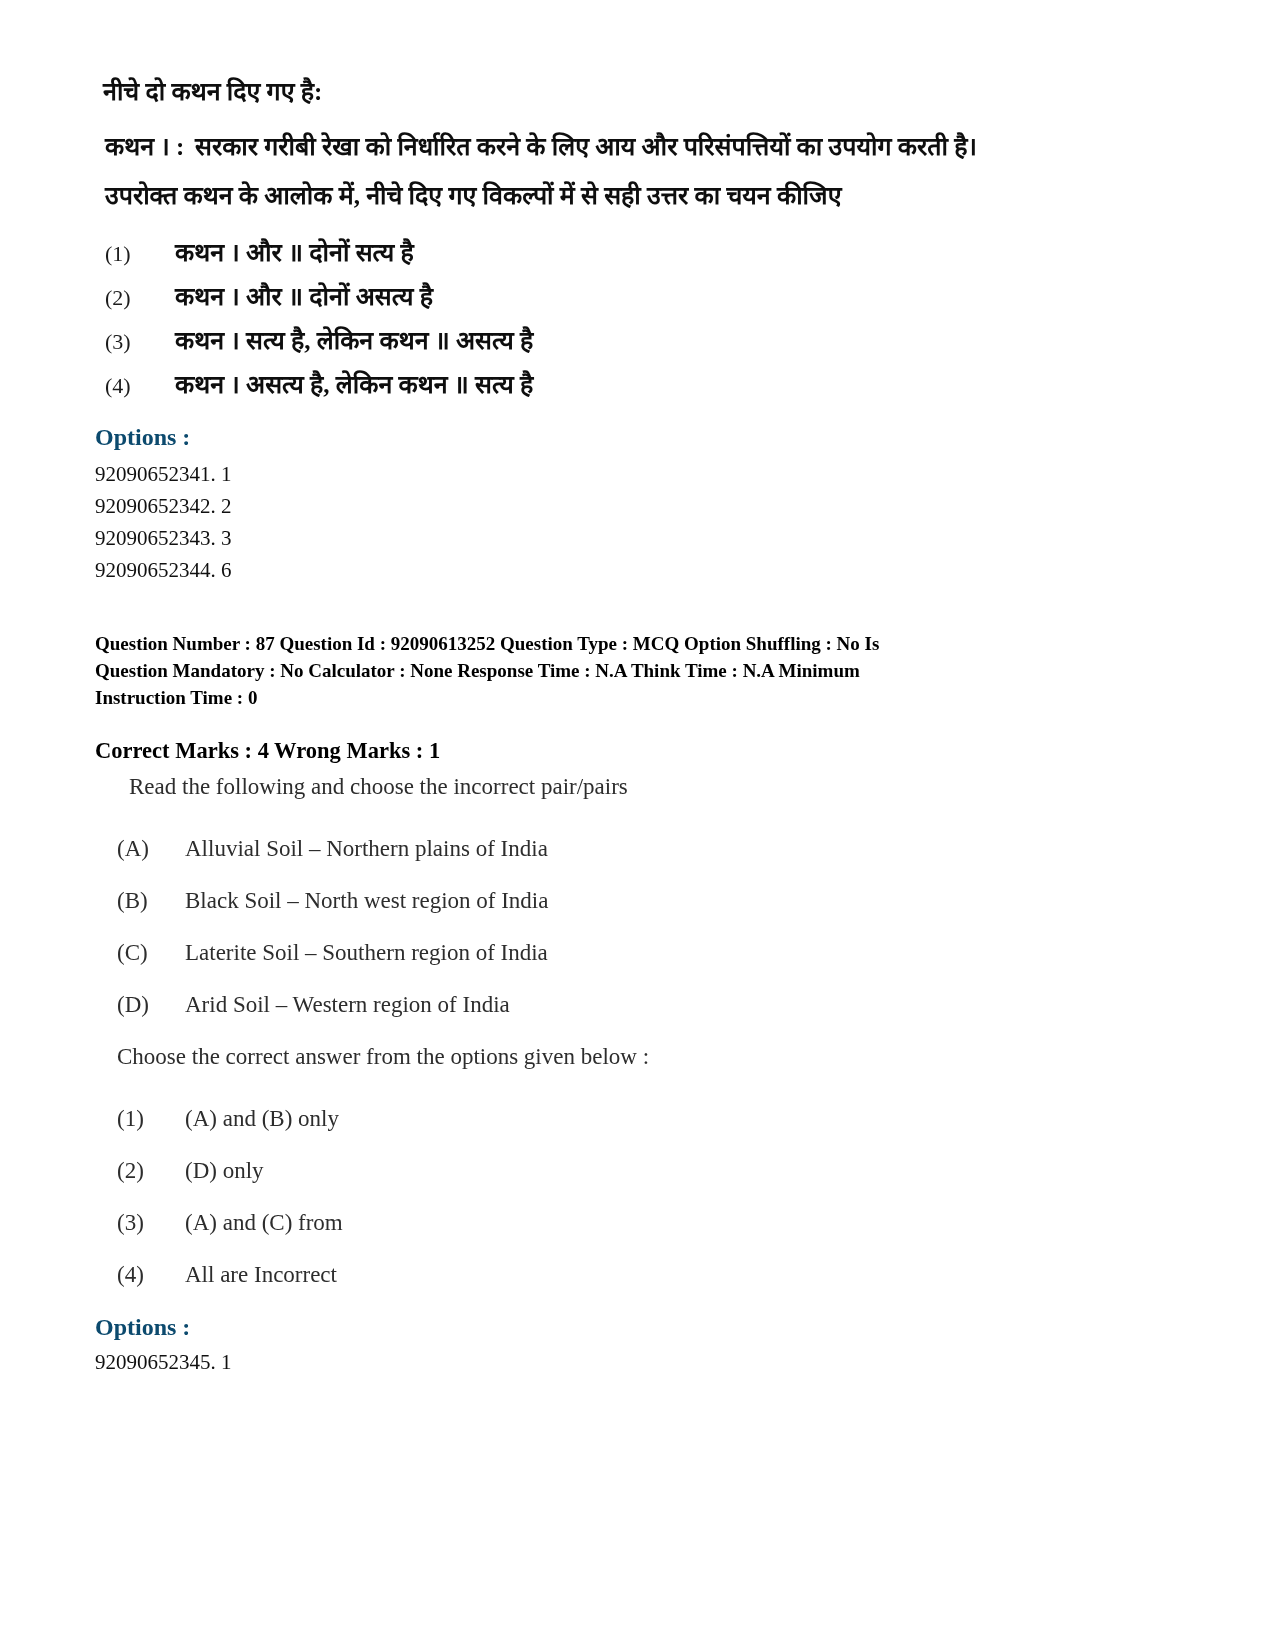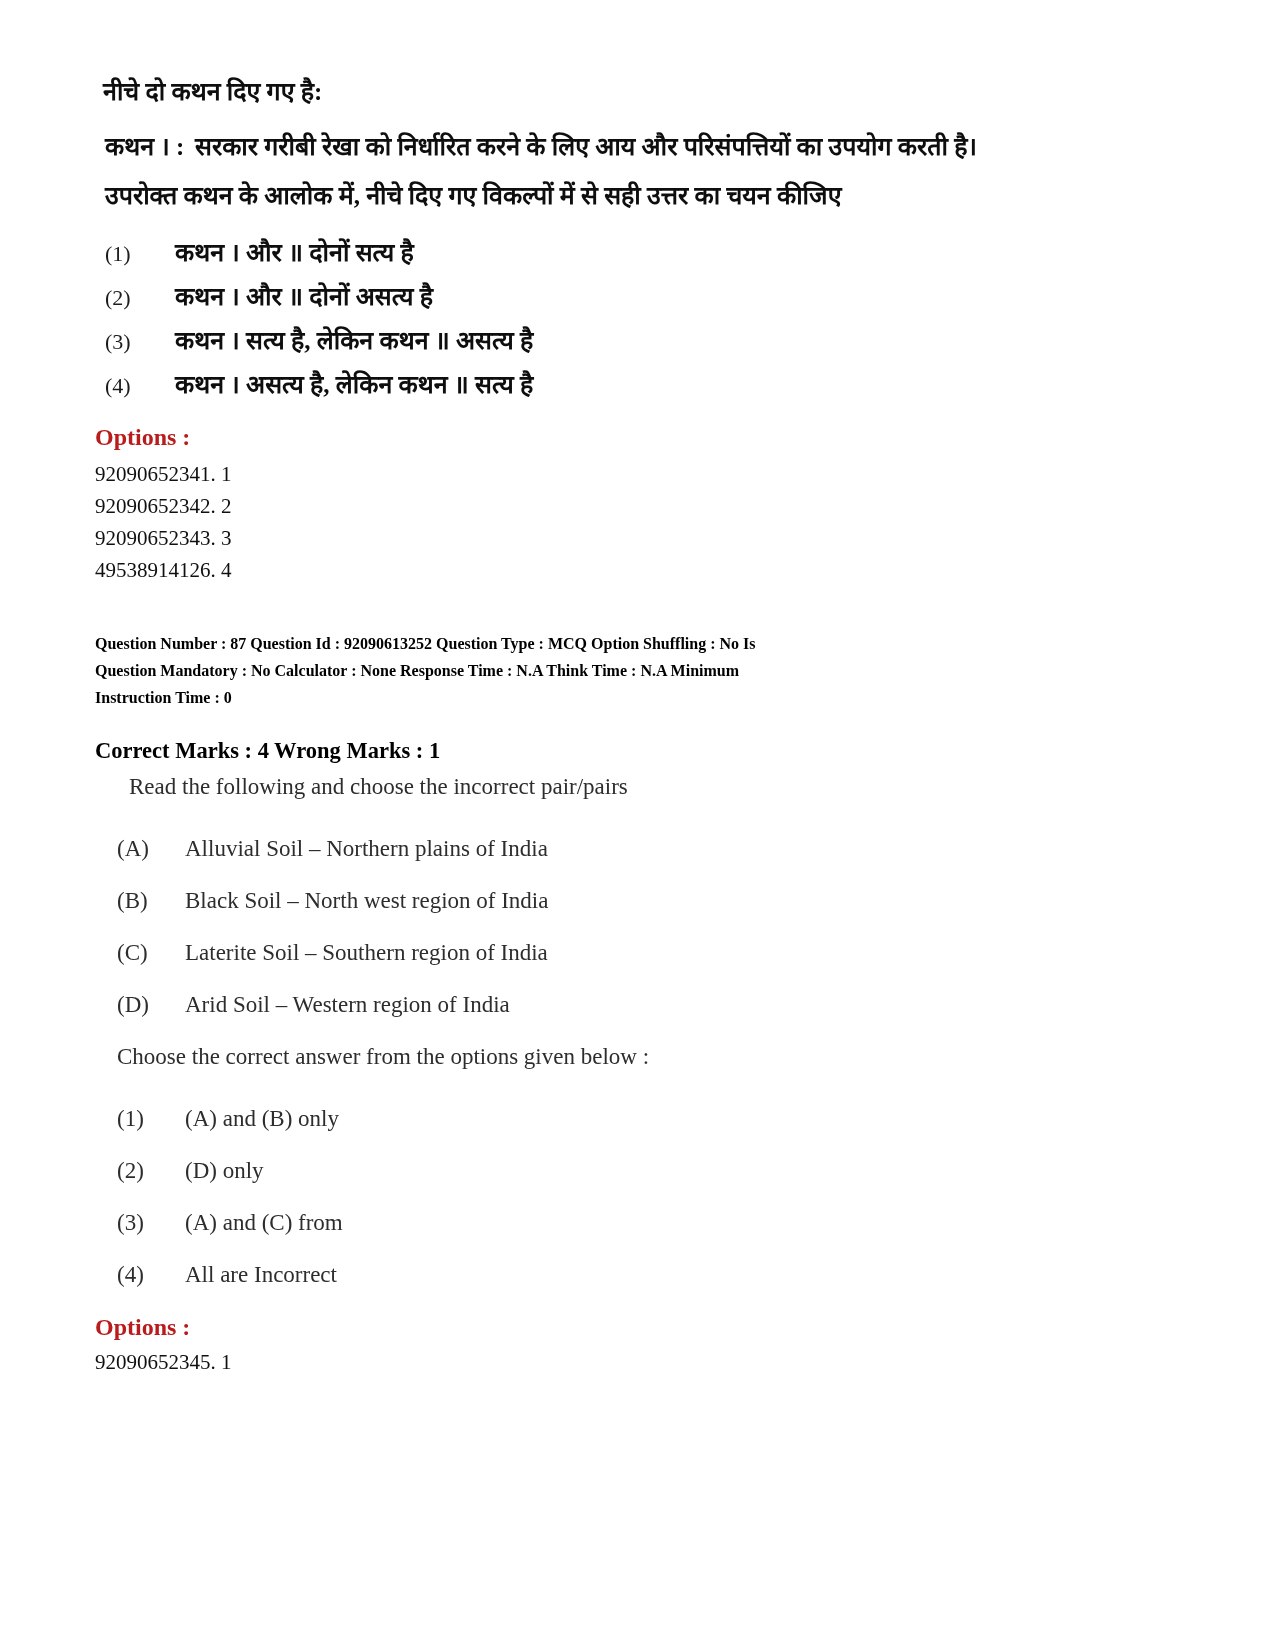--- a/index.html
+++ b/index.html
@@ -53,35 +53,35 @@
     font-weight: 400;
     color: #1c1c1c;
   }
   .h-opt-text { font-size: 25px; }
 
   
   .options-heading {
     font-weight: 700;
     font-size: 24px;
     line-height: 30px;
-    color: #b91c1c;
+    color: #0c4a6e;
   }
   .options-heading-1 { margin-top: 18px; }
   .id-block { margin-top: 6px; }
   .id-line {
     font-size: 21px;
     line-height: 32px;
     color: #101010;
   }
 
   
   .meta-block {
     margin-top: 44px;
     font-weight: 700;
-    font-size: 16px;
+    font-size: 19px;
     line-height: 27px;
     color: #000000;
   }
   .marks-line {
     margin-top: 26px;
     font-weight: 700;
     font-size: 22.5px;
     line-height: 27px;
     color: #000000;
   }
@@ -145,21 +145,21 @@
       <span class="h-opt-num">(4)</span>
       <span class="h-opt-text hindi">कथन । असत्य है, लेकिन कथन ॥ सत्य है</span>
     </div>
   </div>
 
   <div class="options-heading options-heading-1">Options :</div>
   <div class="id-block">
     <div class="id-line">92090652341. 1</div>
     <div class="id-line">92090652342. 2</div>
     <div class="id-line">92090652343. 3</div>
-    <div class="id-line">49538914126. 4</div>
+    <div class="id-line">92090652344. 6</div>
   </div>
 
   <div class="meta-block">
     <div>Question Number : 87 Question Id : 92090613252 Question Type : MCQ Option Shuffling : No Is</div>
     <div>Question Mandatory : No Calculator : None Response Time : N.A Think Time : N.A Minimum</div>
     <div>Instruction Time : 0</div>
   </div>
   <div class="marks-line">Correct Marks : 4 Wrong Marks : 1</div>
 
   <div class="eng eng-title">Read the following and choose the incorrect pair/pairs</div>

